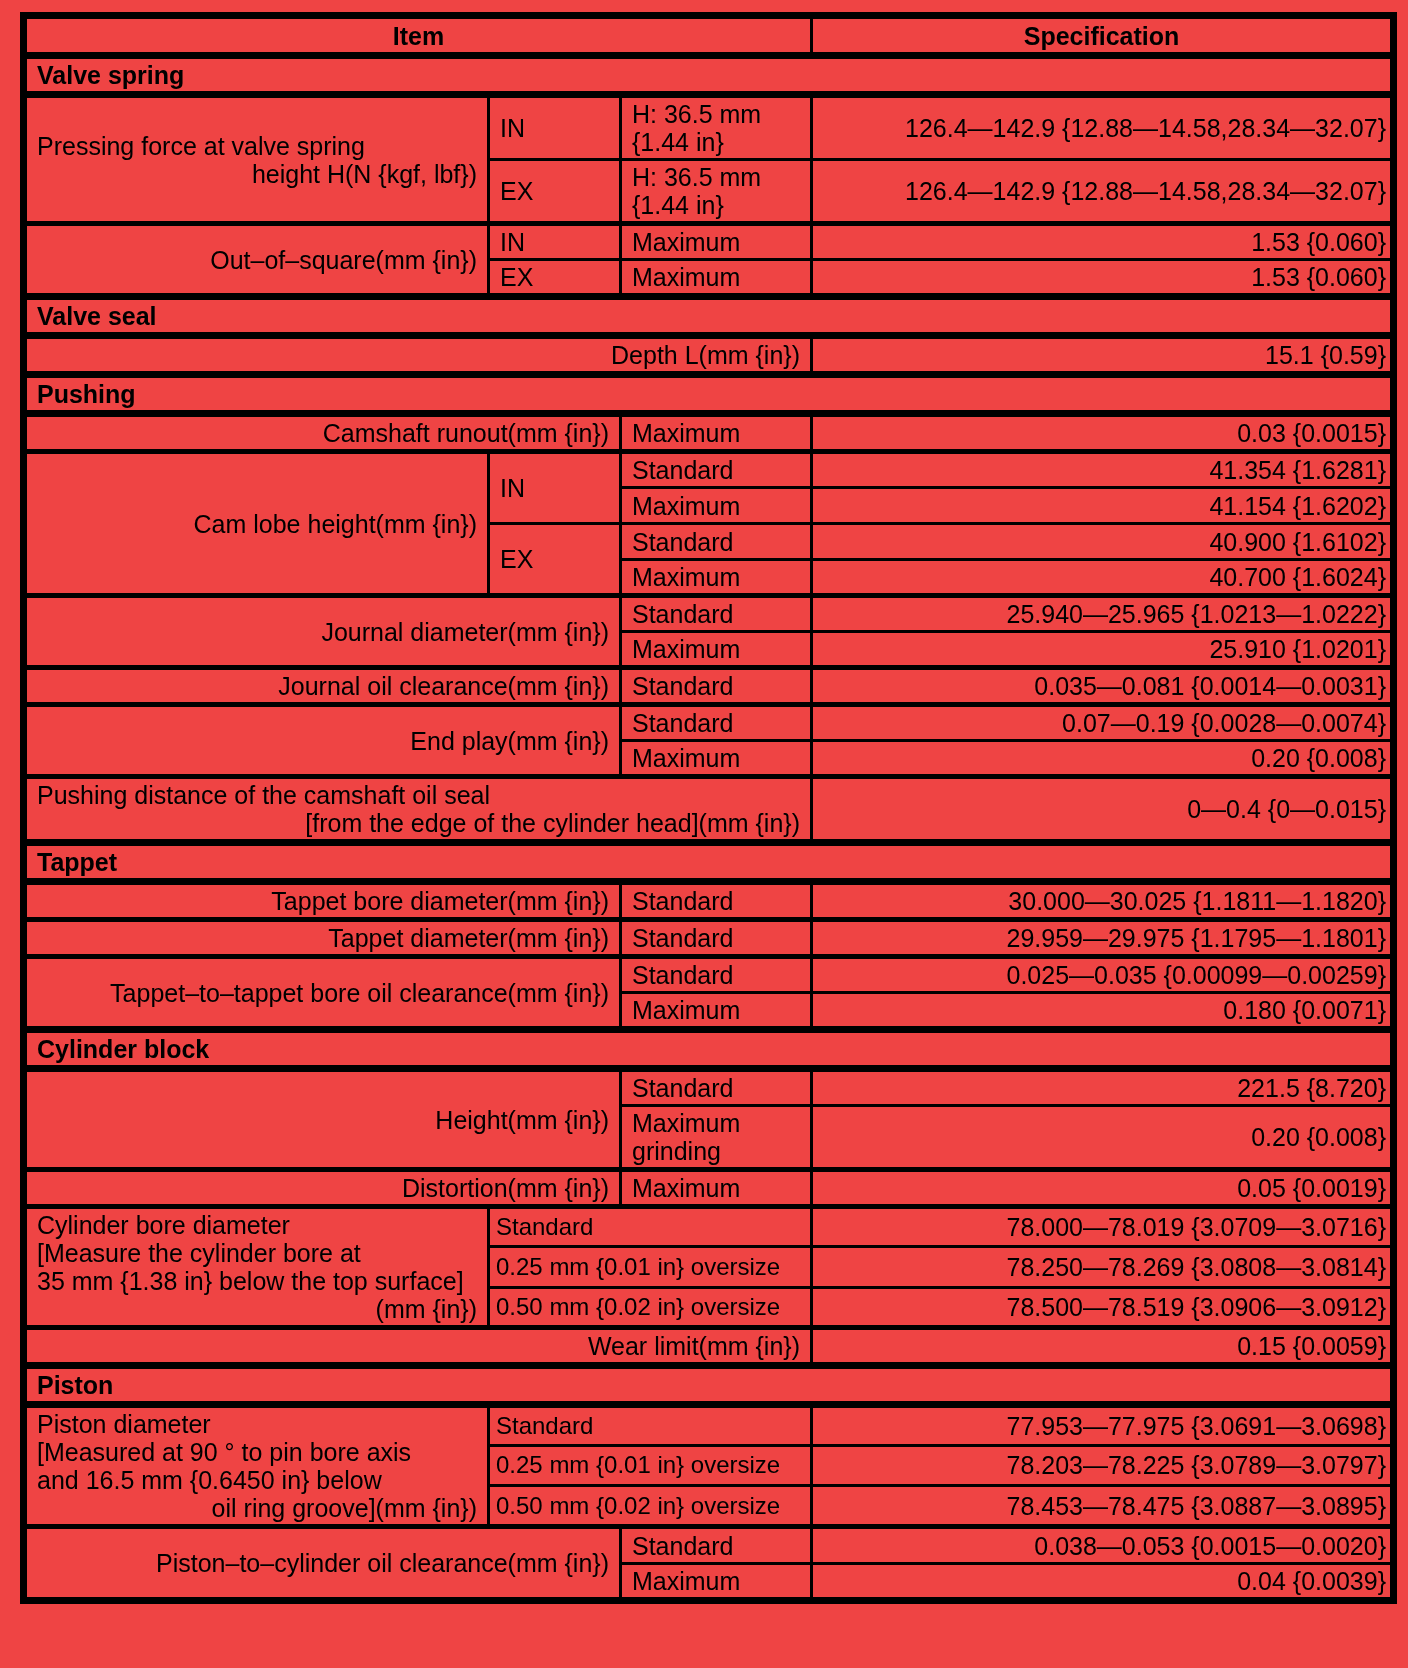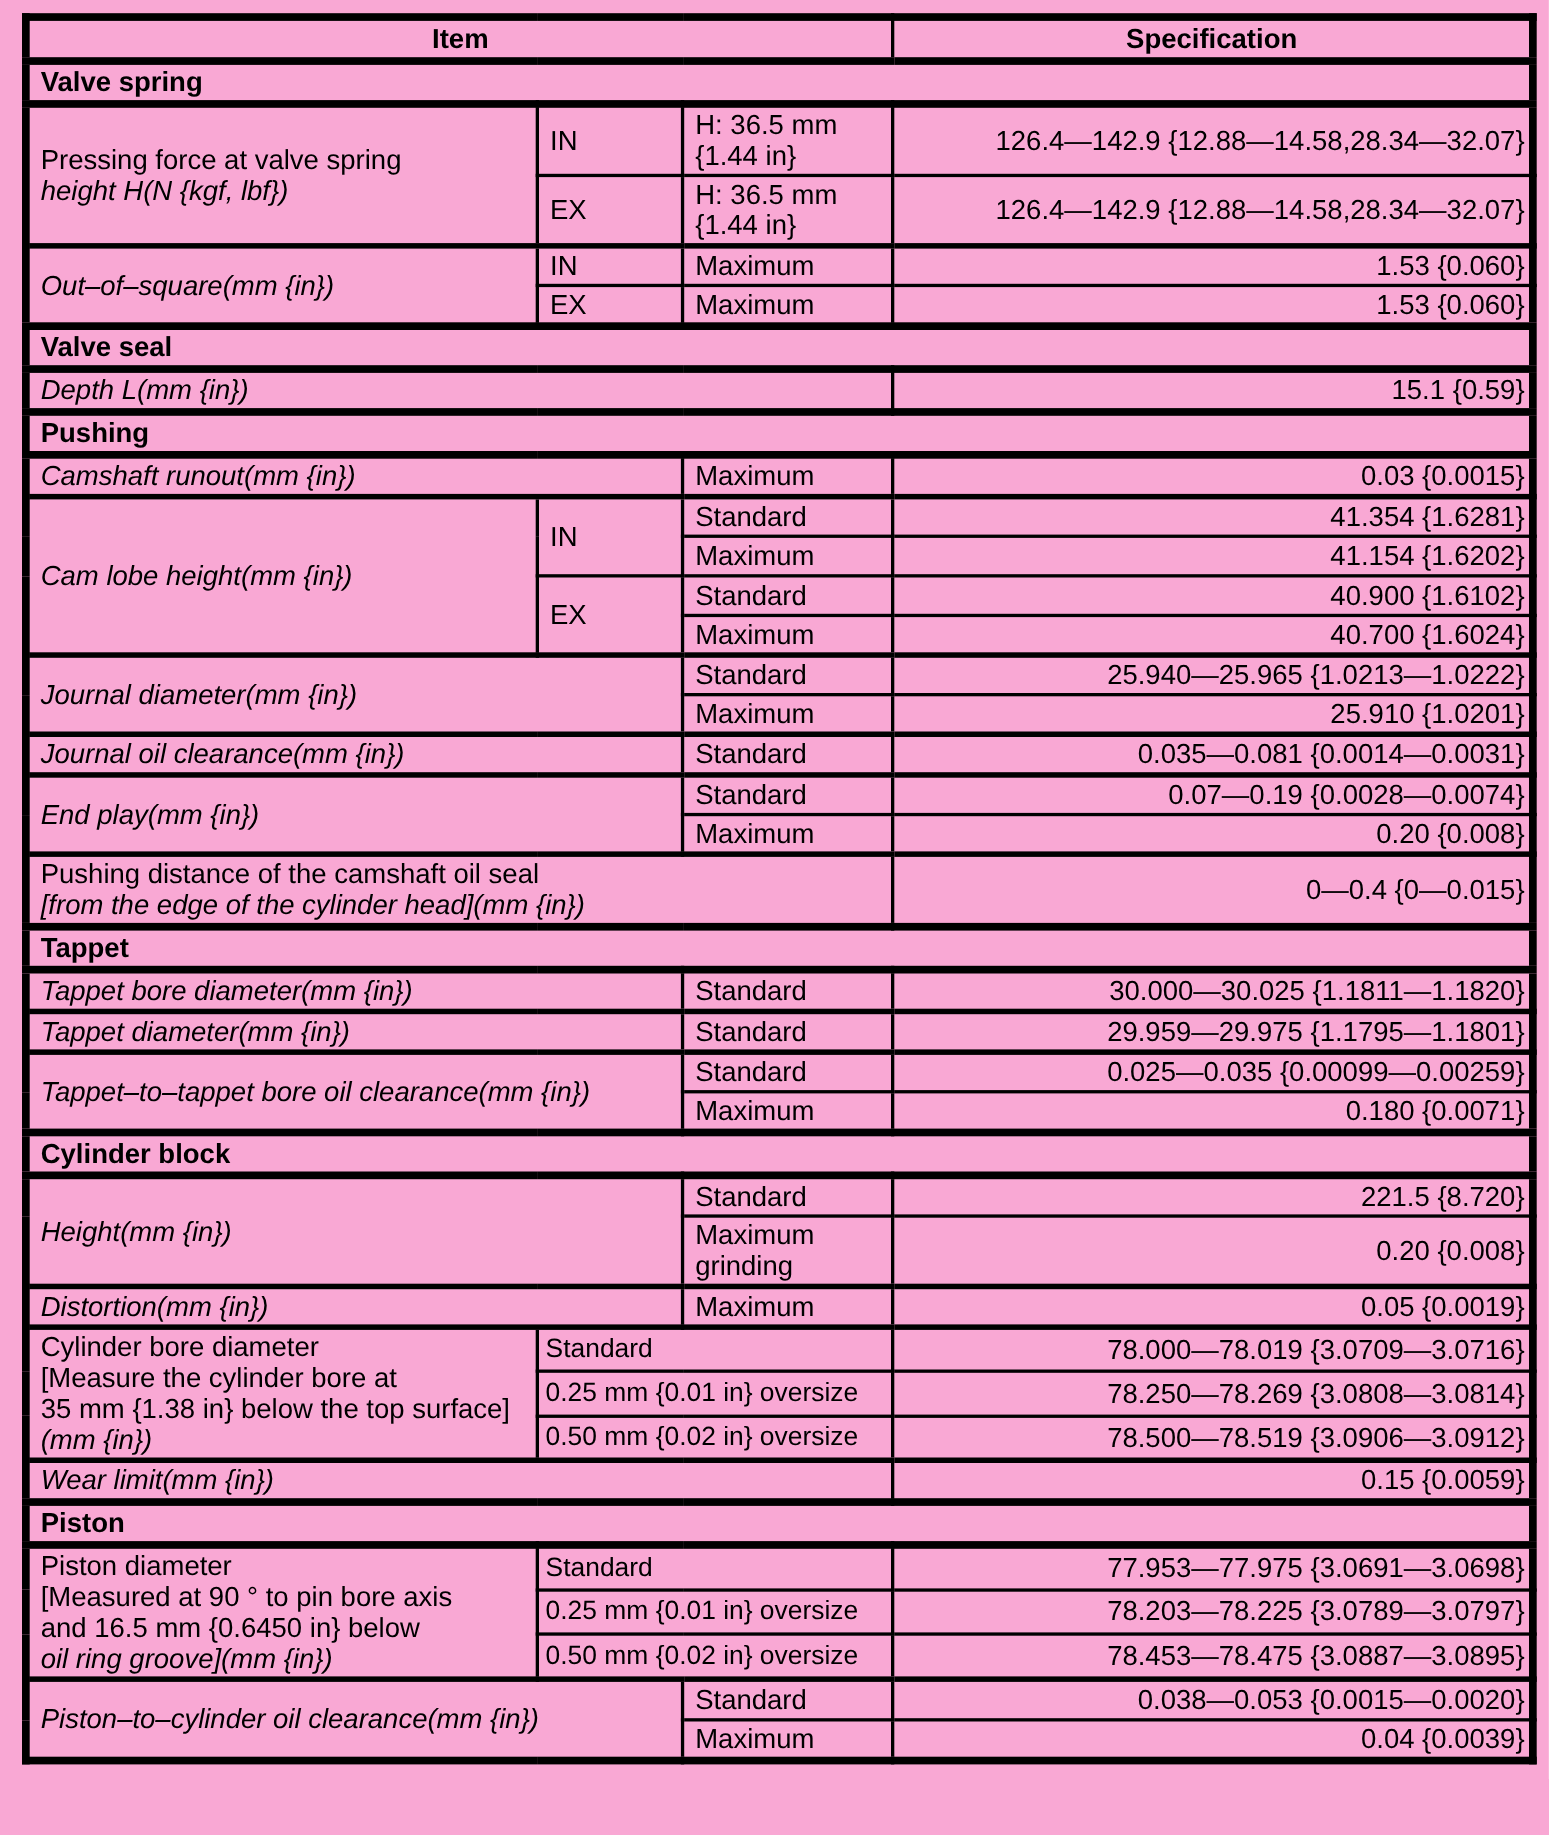--- a/index.html
+++ b/index.html
@@ -1,19 +1,19 @@
 <!DOCTYPE html>
 <html><head>
 <meta charset="utf-8">
 <style>
   * { box-sizing: border-box; }
   body { margin: 0; background: #ffffff; }
   .page {
     width: 1408px; height: 1668px; position: relative; overflow: hidden;
-    background: #f9a8d4; color: #000000;
+    background: #ef4444; color: #000000;
     font-family: "Liberation Sans", sans-serif;
   }
   table.spec {
     border-collapse: collapse; table-layout: fixed;
     position: absolute; left: 20px; top: 12px; width: 1370px;
     border: 7px solid #000;
   }
   col.cA { width: 465px; }
   col.cB { width: 132px; }
   col.cC { width: 191px; }
@@ -24,21 +24,21 @@
     font-size: 25px; line-height: 28px;
     vertical-align: middle;
     overflow: hidden;
     white-space: nowrap;
   }
   tr.hd td { border-bottom-width: 7px; font-weight: bold; text-align: center; }
   tr.sec td { border-top-width: 7px; border-bottom-width: 7px; font-weight: bold; }
   tr.gs td { border-top-width: 5px; }
   td.sv { text-align: right; padding: 2px 4px; }
   td.tight { padding: 2px 6px; font-size: 24px; }
-  .flex { display: flex; justify-content: flex-start; align-items: flex-end; font-style: italic; }
+  .flex { display: flex; justify-content: flex-end; align-items: flex-end; }
   .unit { white-space: nowrap; text-align: right; }
   tr.r36 { height: 36px; }
   tr.r37 { height: 37px; }
   tr.r38 { height: 38px; }
   tr.r40 { height: 40px; }
   tr.r54 { height: 54px; }
   tr.r56 { height: 56px; }
 </style>
 </head>
 <body>

